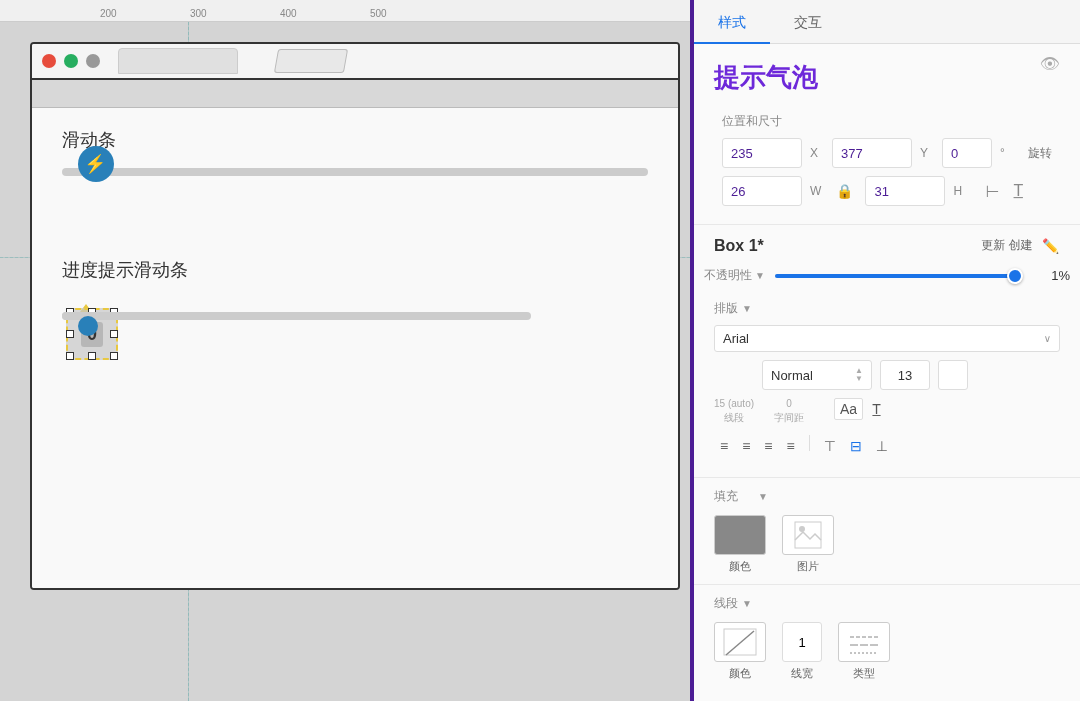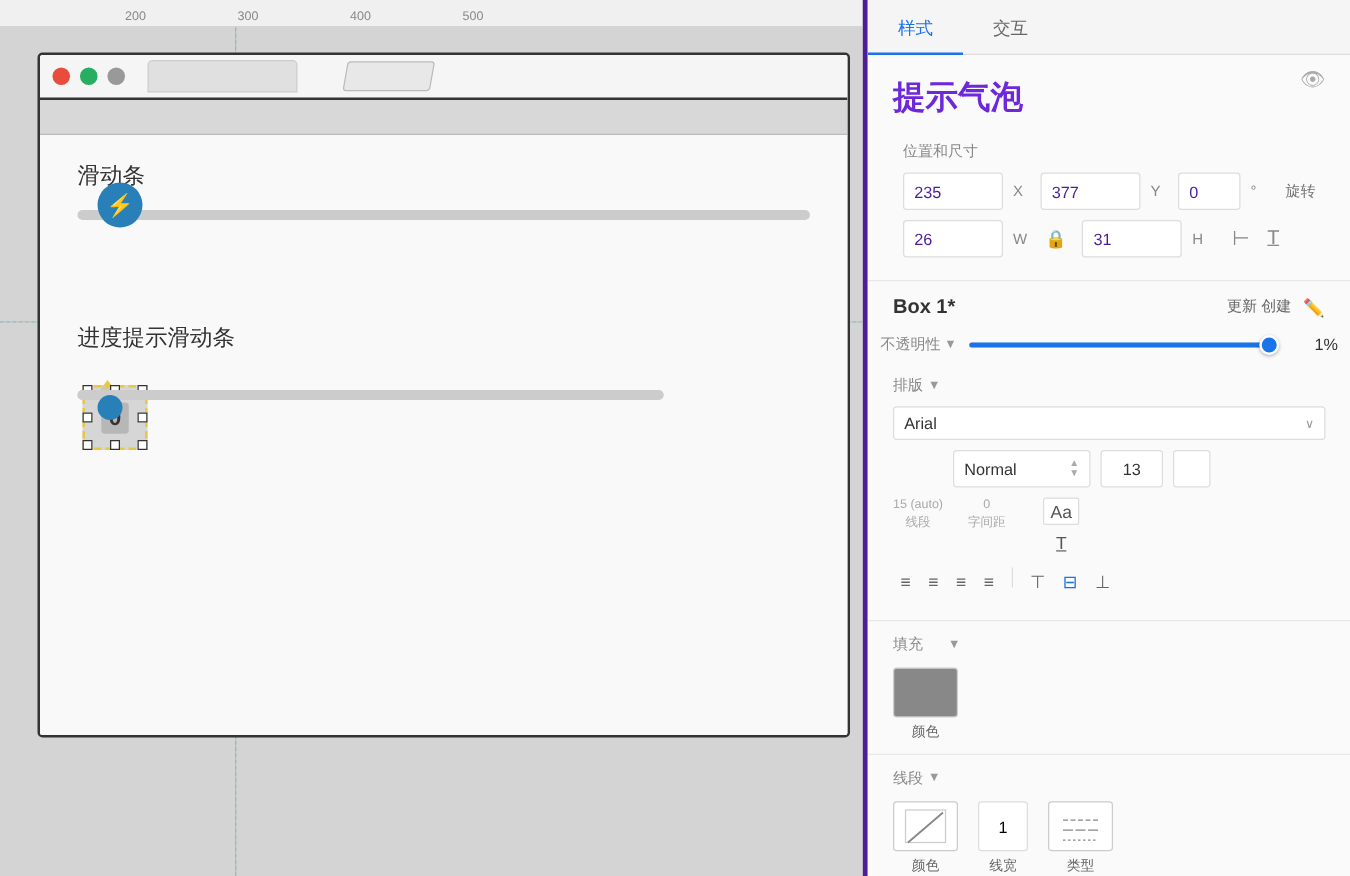--- a/index.html
+++ b/index.html
@@ -787,21 +787,21 @@
 
       <div class="spacing-row">
         <div class="spacing-item">
           <span class="spacing-value">15 (auto)</span>
           <span class="spacing-label-small">线段</span>
         </div>
         <div class="spacing-item">
           <span class="spacing-value">0</span>
           <span class="spacing-label-small">字间距</span>
         </div>
-        <div style="margin-left:10px; display:flex; align-items:center; gap:4px;flex-direction:column;">
+        <div style="margin-left:10px; display:flex; align-items:center; gap:4px;">
           <span style="font-size:14px; color:#555; cursor:pointer; border:1px solid #ddd; padding:2px 5px; border-radius:2px; background:white;">Aa</span>
           <span style="font-size:14px; color:#555; cursor:pointer; padding:2px 5px;">T̲</span>
         </div>
       </div>
 
       <div style="display:flex; gap:2px; margin-bottom:8px;">
         <span class="align-btn">≡</span>
         <span class="align-btn">≡</span>
         <span class="align-btn">≡</span>
         <span class="align-btn">≡</span>
@@ -815,20 +815,30 @@
     <div class="fill-section">
       <div class="fill-label">
         <span>填充</span>
         <span class="chevron-icon">▼</span>
       </div>
       <div class="fill-options">
         <div class="fill-option">
           <div class="fill-swatch" style="background:#888888;"></div>
           <span class="fill-option-label">颜色</span>
         </div>
+        <div class="fill-option">
+          <div class="fill-image-swatch">
+            <svg width="30" height="30">
+              <rect x="2" y="2" width="26" height="26" fill="none" stroke="#ccc" stroke-width="1"></rect>
+              <circle cx="9" cy="9" r="3" fill="#ccc"></circle>
+              <polyline points="2,20 10,12 17,19 22,14 28,20" fill="none" stroke="#ccc" stroke-width="1.5"></polyline>
+            </svg>
+          </div>
+          <span class="fill-option-label">图片</span>
+        </div>
       </div>
     </div>
 
     <div class="line-section">
       <div class="line-label">
         <span>线段</span>
         <span class="chevron-icon">▼</span>
       </div>
       <div class="line-options">
         <div class="fill-option">

